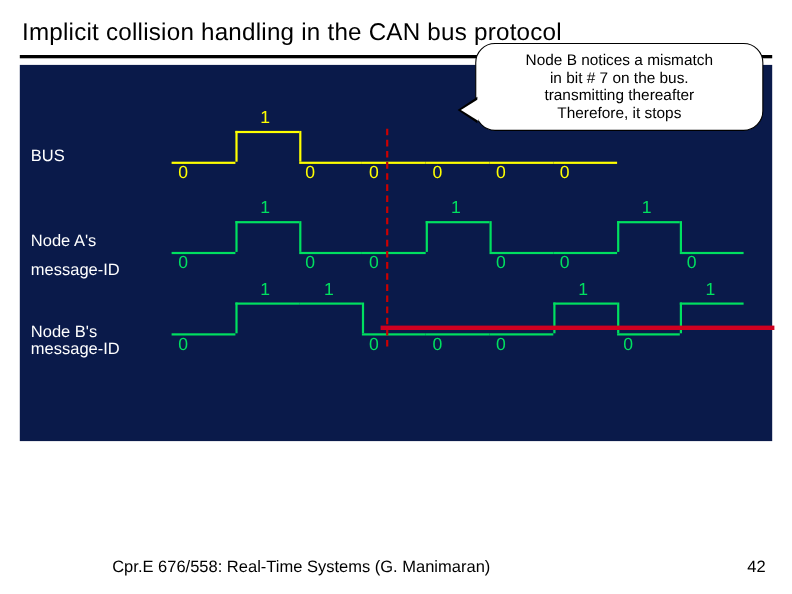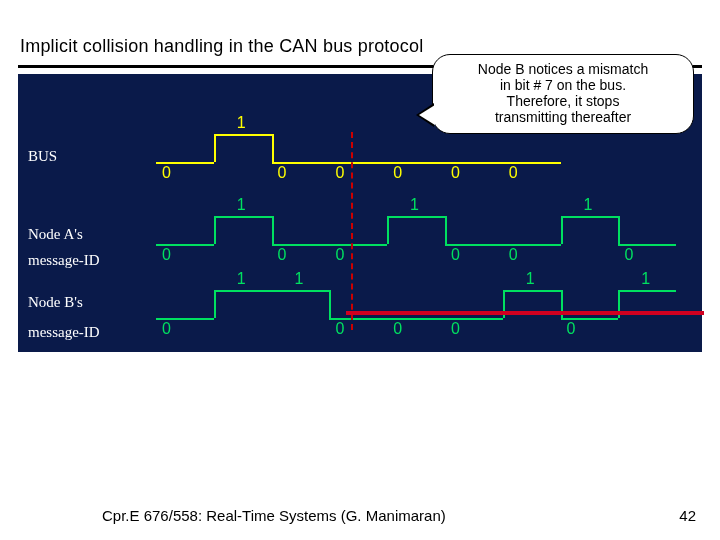--- a/index.html
+++ b/index.html
@@ -10,36 +10,35 @@
     position: relative;
     overflow: hidden;
   }
   .slide {
     position: absolute;
     left: 18px; top: 12px;
     width: 684px; height: 516px;
     background: #fff;
   }
   .title {
-    font-size: 18px;
+    font-size: 22px;
     color: #000;
     padding: 4px 2px 6px 2px;
     letter-spacing: 0.2px;
-    margin-top: 20px;
   }
   .hr {
     height: 3px;
     background: #000;
     margin: 2px 0 0 0;
   }
   .darkzone {
     position: relative;
     background: #0a1a4a; 
     width: 684px;
-    height: 278px;
+    height: 342px;
     margin-top: 6px;
   }
   
   .bubble {
     position: absolute;
     right: 8px; top: -20px;
     width: 262px;
     background: #fff;
     border: 1.5px solid #000;
     border-radius: 18px;
@@ -67,21 +66,21 @@
     border-bottom: 12px solid transparent;
     border-right: 18px solid #000;
     left: -17px;
     top: 48px;
     z-index: 29;
   }
   
   .row-label {
     position: absolute;
     color: #fff;
-    font-family: Liberation Serif, serif;
+    font-family: Liberation Sans, sans-serif;
     font-size: 15px;
     left: 10px;
   }
   
   .waves {
     position: absolute;
     left: 138px;
     top: 0;
     width: 520px;
     height: 278px;
@@ -137,28 +136,28 @@
   <div class="title">Implicit collision handling in the CAN bus protocol</div>
   <div class="hr"></div>
 
   <div class="darkzone">
 
     <div class="bubble">
       <div class="bubble-tail-border"></div>
       <div class="bubble-tail"></div>
       <div>Node B notices a mismatch</div>
       <div>in bit # 7 on the bus.</div>
+      <div>transmitting thereafter</div>
       <div>Therefore, it stops</div>
-      <div>transmitting thereafter</div>
     </div>
 
     <div class="row-label" style="top:74px">BUS</div>
     <div class="row-label" style="top:152px">Node A's</div>
     <div class="row-label" style="top:178px">message-ID</div>
-    <div class="row-label" style="top:220px">Node B's</div>
+    <div class="row-label" style="top:234px">Node B's</div>
     <div class="row-label" style="top:250px">message-ID</div>
 
     <div class="dashed" style="left:333px; top:58px;"></div>
 
     <div class="stopbar" style="left:328px; top:237px; width:358px;"></div>
 
     <div class="waves" id="waves">
         <div class="seg h" style="color: rgb(255, 255, 0); left: 0px; top: 88px; width: 57.8px;"></div>
         <div class="bitlabel" style="color: rgb(255, 255, 0); left: 6px; top: 90px;">0</div>
         <div class="seg v" style="color: rgb(255, 255, 0); left: 57.8px; top: 60px; height: 28px;"></div>

